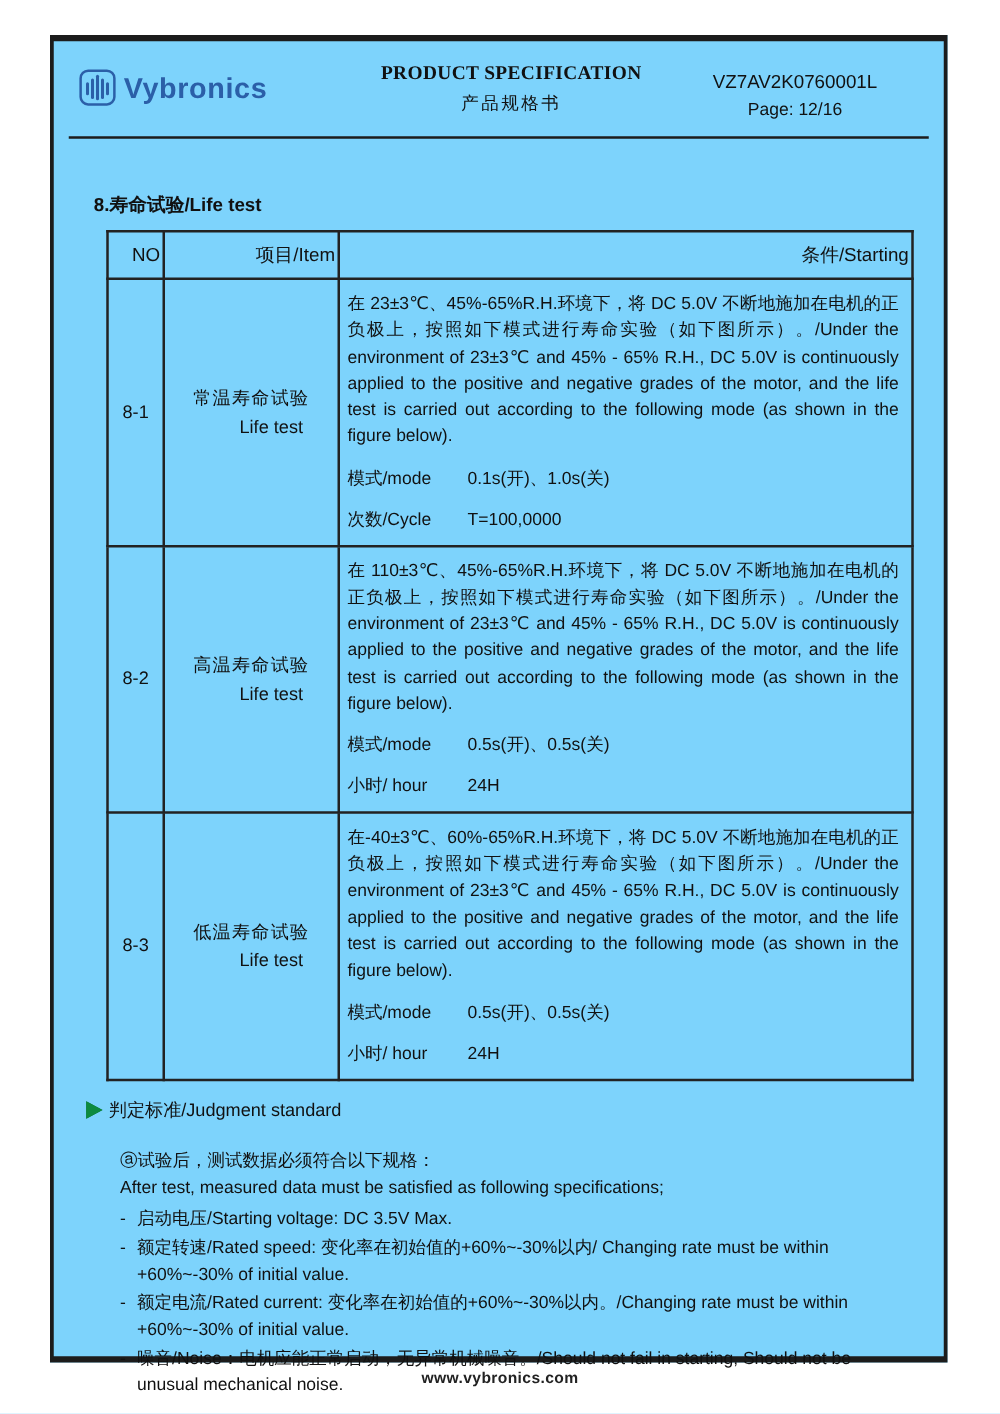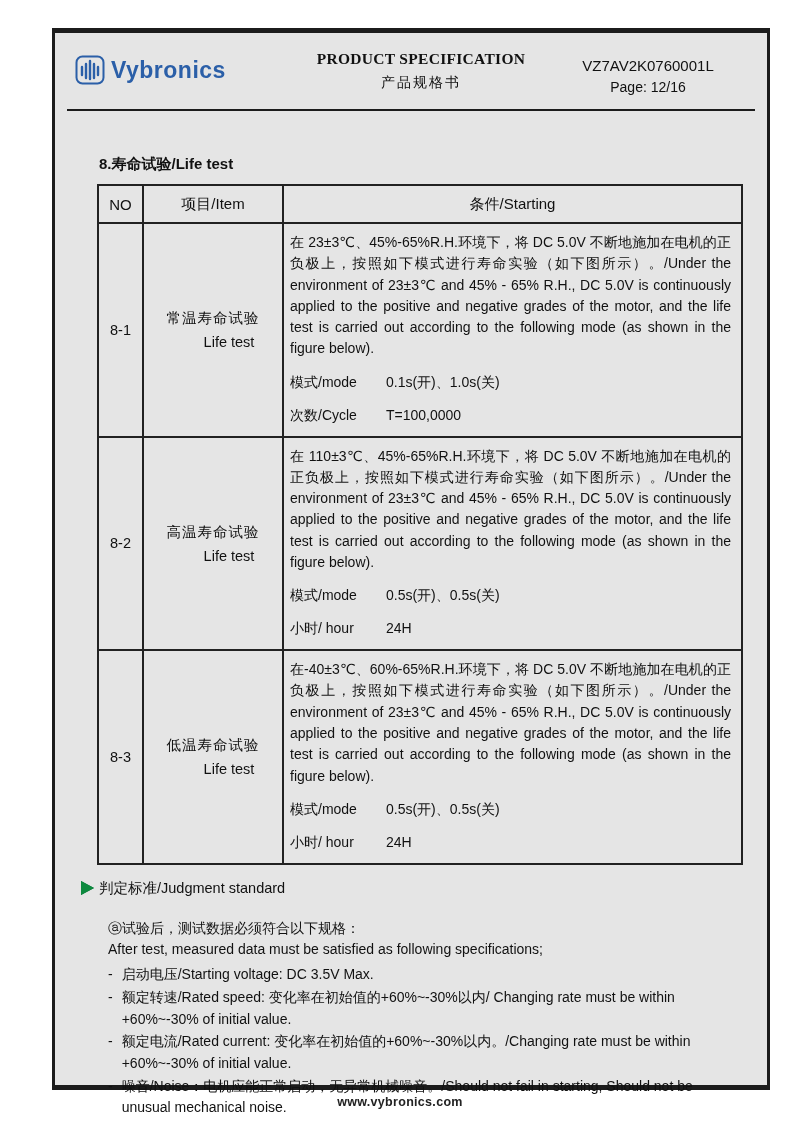--- a/index.html
+++ b/index.html
@@ -2,22 +2,22 @@
 <html><head>
 <meta charset="utf-8">
 <style>
   html,body{margin:0;padding:0;}
   body{
     width:800px;height:1131px;position:relative;background:#ffffff;
     font-family:"Liberation Sans","DejaVu Sans",sans-serif;color:#1b1b1b;
     -webkit-font-smoothing:antialiased;
   }
   .page-frame{
-    position:absolute;left:52px;top:28px;width:718px;height:1062px;
-    box-sizing:border-box;background:#e5e5e5;
+    position:absolute;left:40px;top:28px;width:718px;height:1062px;
+    box-sizing:border-box;background:#7dd3fc;
     border:3px solid #1c1c1c;border-top-width:5px;border-bottom-width:5px;
   }
   
   .header{
     height:66px;display:grid;grid-template-columns:230px 1fr 210px;
     align-items:center;padding:4px 14px 0 14px;
   }
   .logo{display:flex;align-items:center;gap:6px;padding-left:6px;}
   .logo svg{display:block;}
   .logo-text{
@@ -29,31 +29,31 @@
     font-weight:bold;font-size:15.5px;letter-spacing:.3px;color:#111;
   }
   .title-zh{font-size:14px;margin-top:6px;letter-spacing:2px;color:#111;}
   .header-right{text-align:center;line-height:1.2;margin-top:12px;}
   .part-number{font-size:15px;color:#111;}
   .page-label{font-size:14px;margin-top:4px;color:#111;}
   .header-rule{border:none;border-top:2px solid #1c1c1c;margin:6px 12px 0 12px;}
   
   .content{padding:0 28px 0 32px;}
   .section-title{
-    margin:44px 0 10px 12px;font-size:15px;font-weight:bold;color:#111;
+    margin:44px 0 10px 0;font-size:15px;font-weight:bold;color:#111;
   }
   table.life-test{
     border-collapse:collapse;margin-left:10px;width:646px;table-layout:fixed;
   }
   table.life-test th,table.life-test td{
     border:2px solid #222;box-sizing:border-box;
   }
   col.c-no{width:45px;}
   col.c-item{width:140px;}
-  th{font-weight:normal;font-size:15px;height:38px;padding:8px 2px;color:#111;}
+  th{font-weight:normal;font-size:15px;height:38px;padding:8px 2px;color:#111;text-align:right;}
   td.no-cell,td.item-cell{text-align:center;vertical-align:middle;font-size:14.5px;color:#111;}
   .item-zh{letter-spacing:1px;}
   .item-en{margin-top:6px;padding-left:32px;}
   td.cond-cell{padding:8px 10px 10px 6px;vertical-align:top;font-size:14px;color:#111;}
   .cond-para{text-align:justify;line-height:1.52;margin:0;}
   .cond-kv{display:flex;margin-top:12px;line-height:1.5;}
   .cond-kv .kv-label{width:96px;flex:0 0 96px;}
   
   .judgment{margin-top:14px;margin-left:-6px;}
   .judgment-title{display:flex;align-items:center;gap:5px;font-size:14.5px;color:#111;}

